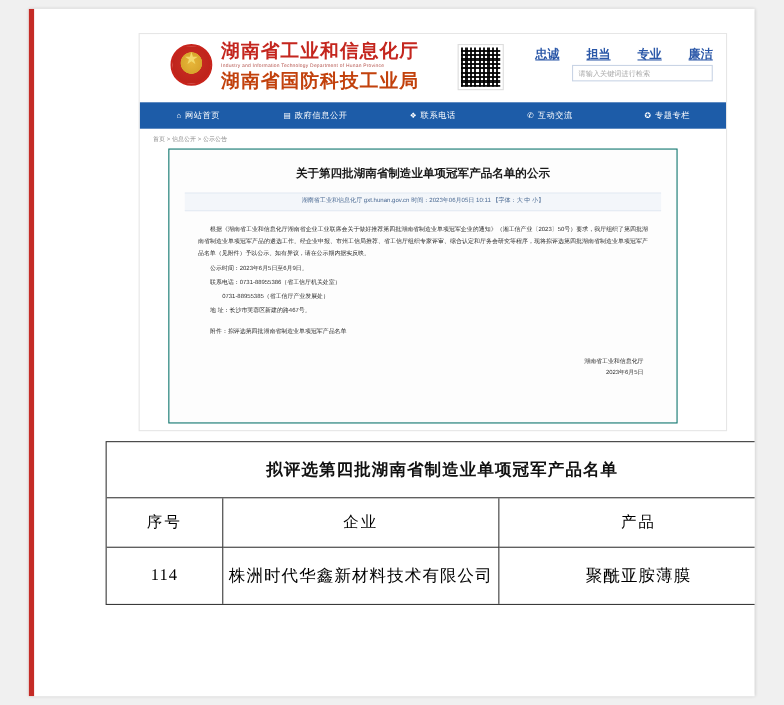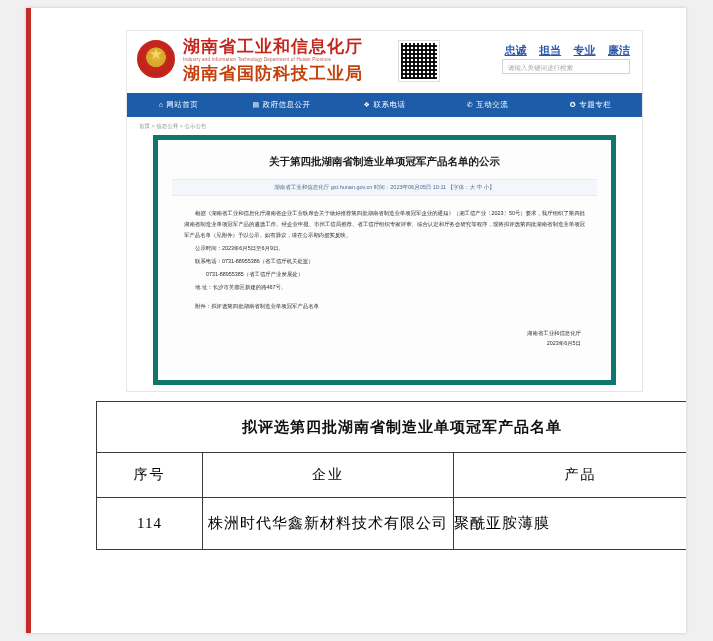--- a/index.html
+++ b/index.html
@@ -34,20 +34,21 @@
   
   .site {
     position: absolute;
     left: 100px;
     top: 22px;
     width: 515px;
     height: 360px;
     background: #ffffff;
     border: 1px solid #e6e6e6;
     overflow: hidden;
+    padding-left: 18px;
   }
   .site-header {
     position: relative;
     height: 62px;
     background: #ffffff;
     border-bottom: 0;
   }
   .emblem {
     position: absolute;
     left: 10px;
@@ -113,21 +114,21 @@
     position: absolute;
     right: 12px;
     top: 9px;
     text-align: right;
   }
   .slogan span {
     font-family: "Liberation Serif", serif;
     font-size: 11px;
     color: #2a57a8;
     font-weight: bold;
-    margin-left: 8px;
+    margin-left: 20px;
     text-decoration: underline;
   }
   .searchbox {
     position: absolute;
     right: 12px;
     top: 28px;
     width: 128px;
     height: 15px;
     border: 1px solid #c9d4e5;
     background: #fff;
@@ -168,21 +169,21 @@
     font-size: 5.5px;
     color: #8a8a8a;
   }
   .doc-area {
     position: absolute;
     top: 104px;
     left: 26px;
     width: 463px;
     height: 250px;
     background: #fdfdfd;
-    border: 5px solid #0f766e;
+    border: 1px solid #0f766e;
     box-sizing: border-box;
   }
   .doc-title {
     margin-top: 15px;
     text-align: center;
     font-family: "Liberation Serif", serif;
     font-weight: bold;
     font-size: 10.5px;
     color: #1a1a1a;
   }
@@ -254,21 +255,21 @@
     text-align: center;
     letter-spacing: 2px;
   }
   table.list td {
     font-size: 15px;
     padding: 16px 0;
     letter-spacing: 1px;
   }
   td.c-idx { text-align: center; width: 105px; }
   td.c-ent { text-align: center; width: 250px; margin-left: 19px; }
-  td.c-prd { text-align: left; padding-left: 8px; }
+  td.c-prd { text-align: center; padding-left: 8px; }
   th.h-idx { width: 105px; }
   th.h-ent { width: 250px; }
 </style>
 </head>
 <body>
 
 <div class="page">
 
   <div class="site">
 

